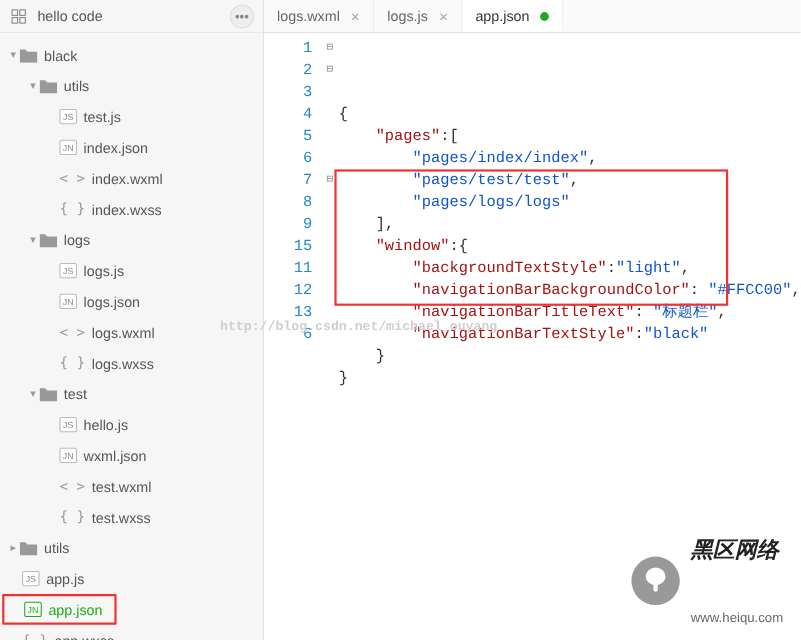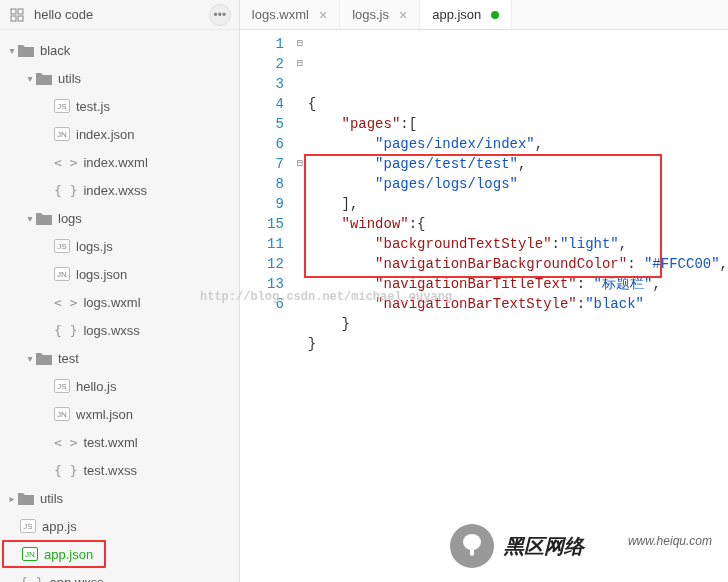--- a/index.html
+++ b/index.html
@@ -180,23 +180,23 @@
       gap: 10px;
       color: #333;
       pointer-events: none;
     }
     .brand-logo {
       width: 44px; height: 44px;
       border-radius: 50%;
       background: #999;
       display: flex; align-items: center; justify-content: center;
     }
-    .brand-text { display: flex; flex-direction: row; line-height: 1.1; gap: 44px; }
+    .brand-text { display: flex; flex-direction: column; line-height: 1.1; gap: 44px; }
     .brand-title { font-size: 20px; font-weight: bold; font-style: italic; color: #222; }
-    .brand-url { font-size: 12px; color: #666; font-style: italic; }
+    .brand-url { font-size: 12px; color: #666; }
     svg { display: block; }
   </style>
 </head>
 <body>
 
 <div class="container">
 
   <div class="sidebar">
     <div class="sidebar-header">
       <span class="tree-icon-btn">

